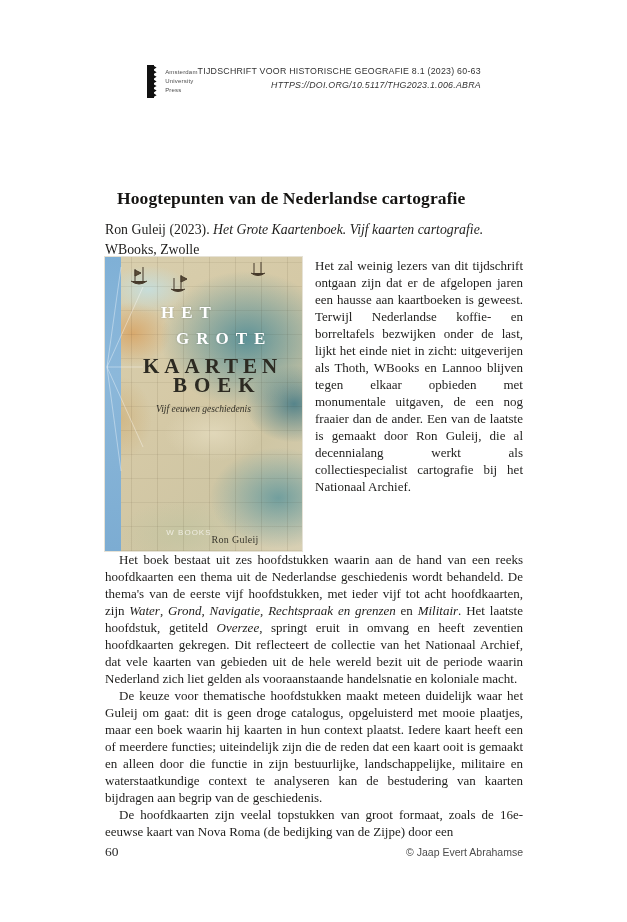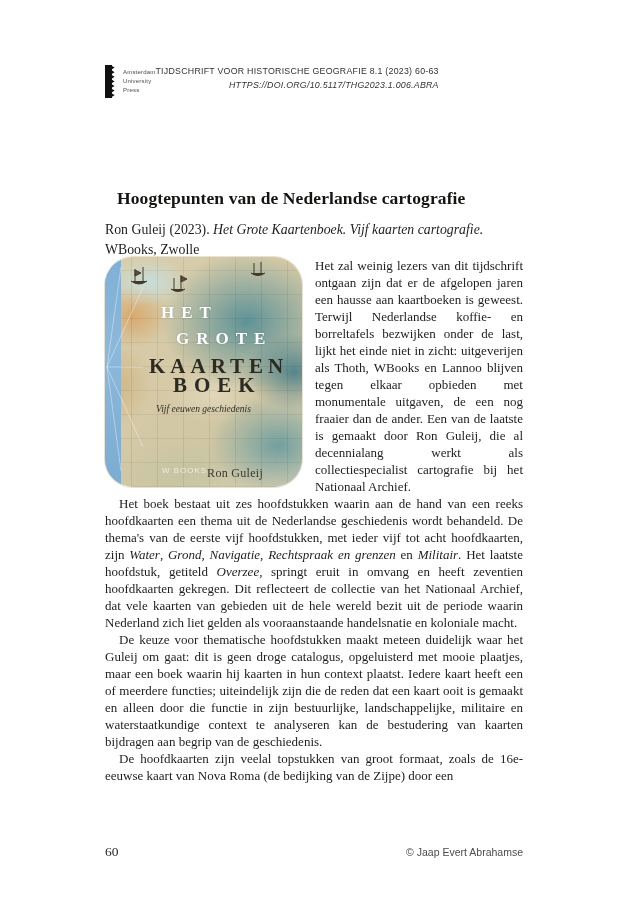--- a/index.html
+++ b/index.html
@@ -8,21 +8,21 @@
     width:627px;height:922px;
     background:#ffffff;
     font-family:"Liberation Serif",serif;
     color:#1e1d1b;
     overflow:hidden;
   }
 
   
   .masthead{
     position:absolute;top:65px;left:105px;right:104px;
-    display:flex;justify-content:flex-start;align-items:flex-start;
+    display:flex;justify-content:center;align-items:flex-start;
   }
   .publisher-logo{display:flex;gap:7px;align-items:flex-start;}
   .publisher-name{
     font-family:"Liberation Sans",sans-serif;
     font-size:6px;line-height:9px;color:#4b4b4b;padding-top:3px;letter-spacing:.2px;
   }
   .journal-ref{
     text-align:right;
     font-family:"Liberation Sans",sans-serif;
     font-size:8.8px;line-height:13.5px;color:#323232;letter-spacing:.25px;
@@ -43,23 +43,22 @@
   .cover-row{display:flex;gap:13px;align-items:flex-start;}
   .main p{
     margin:0;font-size:13px;line-height:17px;text-align:justify;
     -webkit-hyphens:auto;hyphens:auto;
   }
   .main p.indent{text-indent:14px;}
   .first-col{flex:1;}
 
   
   .book-cover{
-    position:relative;flex:0 0 197px;width:197px;height:230px;overflow:hidden;
+    position:relative;flex:0 0 197px;width:197px;height:294px;overflow:hidden;
     outline:1px solid #e6e2d6;
-    border-radius:28px;
   }
   .cover-bg{
     position:absolute;inset:0;
     background:
       radial-gradient(ellipse 60px 34px at 22% 11%, rgba(196,224,226,.85), rgba(196,224,226,0) 70%),
       radial-gradient(ellipse 120px 95px at 72% 28%, rgba(64,133,148,.80), rgba(64,133,148,0) 72%),
       radial-gradient(ellipse 70px 55px at 96% 50%, rgba(45,110,130,.75), rgba(45,110,130,0) 70%),
       radial-gradient(ellipse 95px 70px at 88% 82%, rgba(72,140,152,.70), rgba(72,140,152,0) 72%),
       radial-gradient(ellipse 55px 45px at 14% 26%, rgba(216,158,90,.75), rgba(216,158,90,0) 70%),
       radial-gradient(ellipse 45px 60px at 8% 55%, rgba(205,170,110,.55), rgba(205,170,110,0) 70%),
@@ -81,33 +80,33 @@
   .compass-lines{position:absolute;left:0;top:0;}
   .ships{position:absolute;left:18px;top:4px;}
   .cover-title{
     position:absolute;color:#ffffff;font-family:"Liberation Serif",serif;
     font-weight:bold;letter-spacing:7px;font-size:17px;
     text-shadow:0 0 2px rgba(60,90,95,.35);
   }
   .cover-title.l1{top:46px;left:56px;}
   .cover-title.l2{top:72px;left:71px;}
   .cover-title.dark{color:#2c2a22;text-shadow:none;font-size:21px;letter-spacing:5px;}
-  .cover-title.l3{top:97px;left:44px;}
+  .cover-title.l3{top:97px;left:38px;}
   .cover-title.l4{top:116px;left:68px;letter-spacing:7px;}
   .cover-subtitle{
     position:absolute;top:147px;left:0;right:0;text-align:center;
     font-style:italic;font-size:9.5px;color:#2e2c24;
   }
   .cover-footer{
     position:absolute;bottom:6px;left:26px;right:8px;
     display:flex;justify-content:center;
     font-family:"Liberation Sans",sans-serif;font-size:8px;letter-spacing:1px;
   }
   .cover-pub{color:#f3f1e8;opacity:.9;}
-  .cover-author{color:#3a382e;font-family:"Liberation Serif",serif;letter-spacing:.3px;font-size:12px;}
+  .cover-author{color:#3a382e;font-family:"Liberation Serif",serif;letter-spacing:.3px;font-size:10px;margin-top:6px;}
 
   
   .page-footer{
     position:absolute;top:844px;left:105px;right:104px;
     display:flex;justify-content:space-between;align-items:baseline;
   }
   .page-number{font-size:13.5px;color:#2a2a2a;}
   .copyright{
     font-family:"Liberation Sans",sans-serif;font-size:10.5px;color:#4c4c4c;
   }

